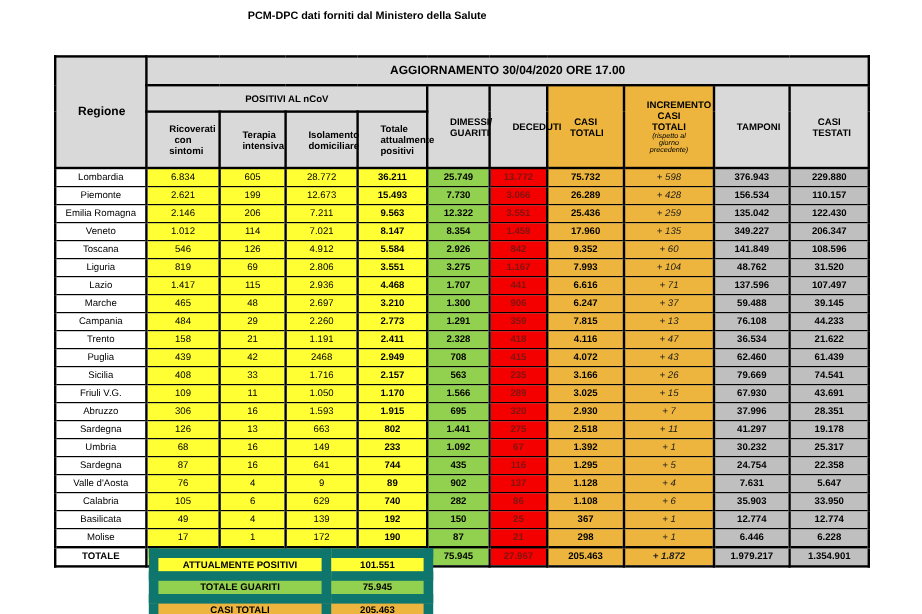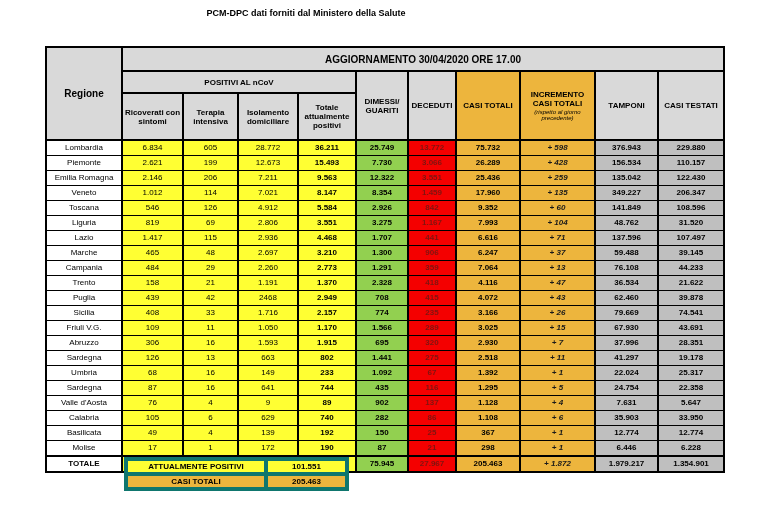--- a/index.html
+++ b/index.html
@@ -9,45 +9,45 @@
     -webkit-font-smoothing:antialiased;
   }
   .title{
     position:absolute;top:8px;left:0;width:612px;text-align:center;
     font-size:9px;font-weight:700;
   }
   table{border-collapse:collapse;table-layout:fixed;}
   .main-table{position:absolute;top:46px;left:45px;width:678px;border:2px solid #000;}
   .main-table th{
     border:2px solid #000;background:var(--gray-h);
-    font-size:8px;font-weight:700;text-align:center;vertical-align:middle;padding:0 1px;
+    font-size:8px;font-weight:700;text-align:center;vertical-align:middle;padding:0 18px;
   }
   .main-table thead tr.r1 th{height:22px;font-size:10px;}
   .main-table thead tr.r2 th{height:20px;}
   .main-table thead tr.r3 th{height:45px;}
   .main-table th.th-regione{font-size:8.5px;}
   .main-table th.orange-h{background:var(--orange);}
   .inc-note{font-size:6px;font-style:italic;font-weight:400;display:block;margin-top:1px;}
   .main-table td{
     border:1px solid #000;border-left-width:2px;border-right-width:2px;
     height:14px;padding:0 1px;text-align:center;vertical-align:middle;
     font-size:8px;line-height:1;white-space:nowrap;overflow:hidden;
   }
   td.region{background:#fff;font-weight:400;font-size:8px;}
   td.yellow{background:var(--yellow);}
   td.green{background:var(--green);}
   td.red{background:var(--red);color:var(--darkred);}
   td.orange{background:var(--orange);}
   td.gray{background:var(--gray-c);}
   td.b{font-weight:700;}
-  td.inc{font-style:italic;font-weight:700;color:#1a1a1a;}
+  td.inc{font-style:italic;font-weight:400;color:#1a1a1a;}
   tr.totrow td{border-top-width:2px;border-bottom-width:2px;font-weight:700;}
   .summary-table{position:absolute;top:457px;left:124px;border:2px solid #000;}
   .summary-table td{
-    border:4px solid #0f766e;height:11px;padding:0 12px;text-align:center;
+    border:8px solid #0f766e;height:11px;padding:0 12px;text-align:center;
     font-size:8px;font-weight:700;vertical-align:middle;white-space:nowrap;
   }
   .summary-table .lbl{width:112px;}
   .summary-table .val{width:53px;}
   .s-yellow td{background:var(--yellow);}
   .s-green td{background:var(--green);}
   .s-red td{background:var(--red);color:var(--darkred);}
   .s-orange td{background:var(--orange);}
   col.c-reg{width:76px;} col.c-ric{width:61px;} col.c-ter{width:55px;}
   col.c-iso{width:60px;} col.c-tot{width:58px;} col.c-dim{width:52px;}
@@ -203,58 +203,58 @@
         <td class="gray b">39.145</td>
       </tr>
       <tr>
         <td class="region">Campania</td>
         <td class="yellow">484</td>
         <td class="yellow">29</td>
         <td class="yellow">2.260</td>
         <td class="yellow b">2.773</td>
         <td class="green b">1.291</td>
         <td class="red b">359</td>
-        <td class="orange b">7.064</td>
+        <td class="orange b">7.815</td>
         <td class="orange inc">+ 13</td>
         <td class="gray b">76.108</td>
         <td class="gray b">44.233</td>
       </tr>
       <tr>
         <td class="region">Trento</td>
         <td class="yellow">158</td>
         <td class="yellow">21</td>
         <td class="yellow">1.191</td>
-        <td class="yellow b">1.370</td>
+        <td class="yellow b">2.411</td>
         <td class="green b">2.328</td>
         <td class="red b">418</td>
         <td class="orange b">4.116</td>
         <td class="orange inc">+ 47</td>
         <td class="gray b">36.534</td>
         <td class="gray b">21.622</td>
       </tr>
       <tr>
         <td class="region">Puglia</td>
         <td class="yellow">439</td>
         <td class="yellow">42</td>
         <td class="yellow">2468</td>
         <td class="yellow b">2.949</td>
         <td class="green b">708</td>
         <td class="red b">415</td>
         <td class="orange b">4.072</td>
         <td class="orange inc">+ 43</td>
         <td class="gray b">62.460</td>
-        <td class="gray b">39.878</td>
+        <td class="gray b">61.439</td>
       </tr>
       <tr>
         <td class="region">Sicilia</td>
         <td class="yellow">408</td>
         <td class="yellow">33</td>
         <td class="yellow">1.716</td>
         <td class="yellow b">2.157</td>
-        <td class="green b">774</td>
+        <td class="green b">563</td>
         <td class="red b">235</td>
         <td class="orange b">3.166</td>
         <td class="orange inc">+ 26</td>
         <td class="gray b">79.669</td>
         <td class="gray b">74.541</td>
       </tr>
       <tr>
         <td class="region">Friuli V.G.</td>
         <td class="yellow">109</td>
         <td class="yellow">11</td>
@@ -296,21 +296,21 @@
       <tr>
         <td class="region">Umbria</td>
         <td class="yellow">68</td>
         <td class="yellow">16</td>
         <td class="yellow">149</td>
         <td class="yellow b">233</td>
         <td class="green b">1.092</td>
         <td class="red b">67</td>
         <td class="orange b">1.392</td>
         <td class="orange inc">+ 1</td>
-        <td class="gray b">22.024</td>
+        <td class="gray b">30.232</td>
         <td class="gray b">25.317</td>
       </tr>
       <tr>
         <td class="region">Sardegna</td>
         <td class="yellow">87</td>
         <td class="yellow">16</td>
         <td class="yellow">641</td>
         <td class="yellow b">744</td>
         <td class="green b">435</td>
         <td class="red b">116</td>
@@ -386,18 +386,22 @@
       </tr>
     </tbody>
 </table>
 
 <table class="summary-table">
   <tbody>
       <tr class="s-yellow">
     <td class="lbl">ATTUALMENTE POSITIVI</td>
     <td class="val">101.551</td>
   </tr>
+  <tr class="s-green">
+    <td class="lbl">TOTALE GUARITI</td>
+    <td class="val">75.945</td>
+  </tr>
   <tr class="s-orange">
     <td class="lbl">CASI TOTALI</td>
     <td class="val">205.463</td>
   </tr>
 </tbody>
   </table>
 
 </body></html>

